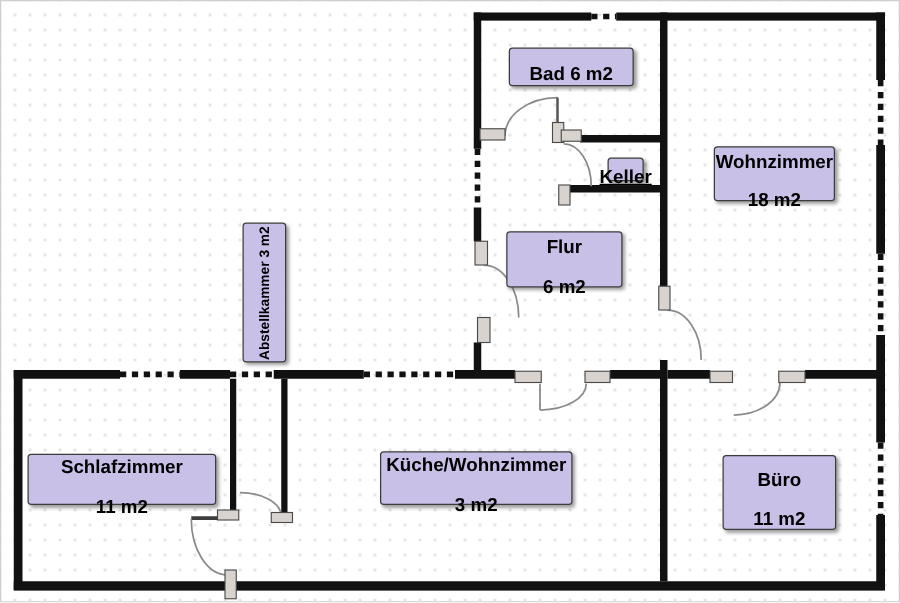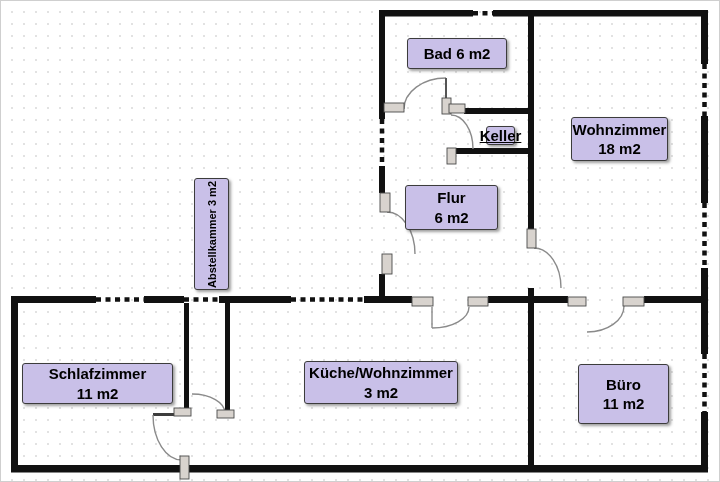--- a/index.html
+++ b/index.html
@@ -17,21 +17,21 @@
   .win{stroke:var(--wall);stroke-width:4.5;stroke-dasharray:5 4.5;fill:none;}
   .threshold{fill:var(--threshold-fill);stroke:#4a4a4a;stroke-width:0.9;}
   .swing{stroke:var(--swing);stroke-width:1.4;fill:none;}
   .leaf{stroke:#555;stroke-width:2;fill:none;}
   .room-label{
     position:absolute;display:flex;flex-direction:column;align-items:center;justify-content:center;
     background:var(--label-fill);border:1px solid var(--label-border);border-radius:3px;
     box-shadow:2px 2px 3px rgba(80,80,80,.55);
     font-weight:bold;color:#000;text-align:center;box-sizing:border-box;
   }
-  .room-label .line{font-size:15px;line-height:19.5px;white-space:nowrap;}
+  .room-label .line{font-size:15px;line-height:19.5px;white-space:nowrap;margin-top:12px;}
   .label-keller{font-size:8.5px;line-height:10px;}
   .vert{writing-mode:vertical-rl;transform:rotate(180deg);font-size:11px;line-height:12px;white-space:nowrap;font-weight:bold;}
 </style>
 </head>
 <body>
 
 <div class="canvas">
 
   <svg class="plan-svg" width="720" height="482" viewBox="0 0 720 482">
 

